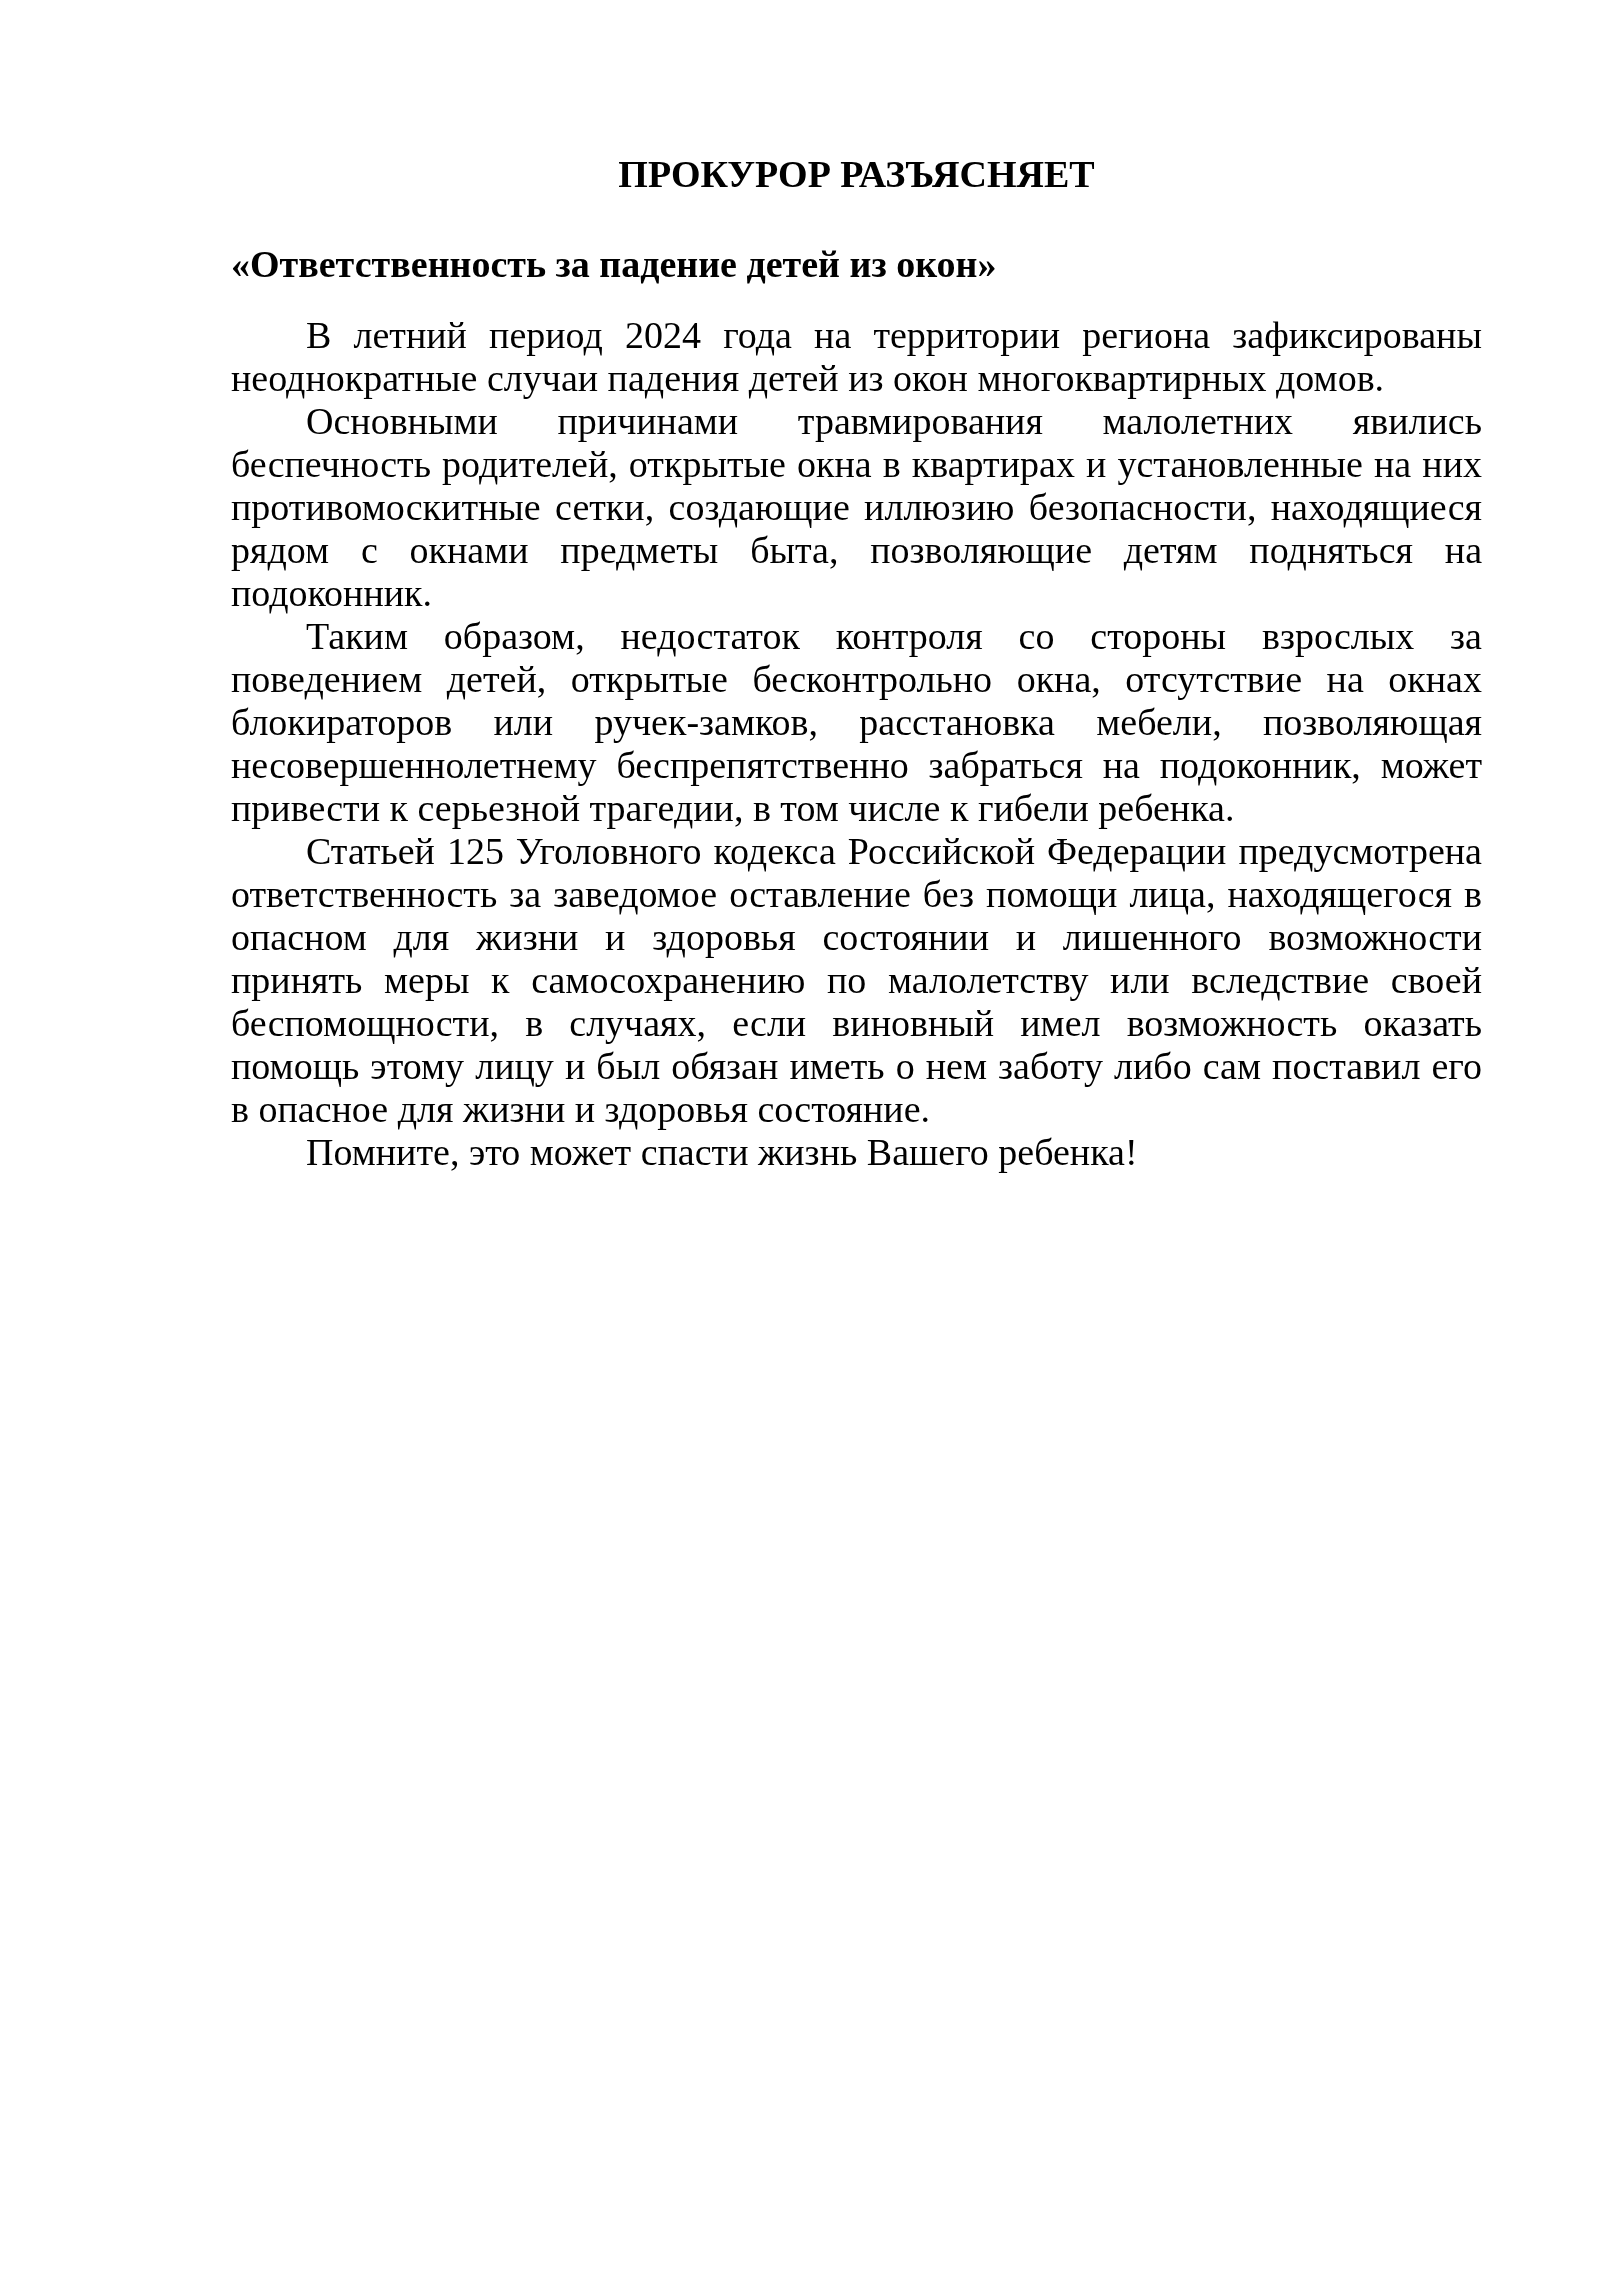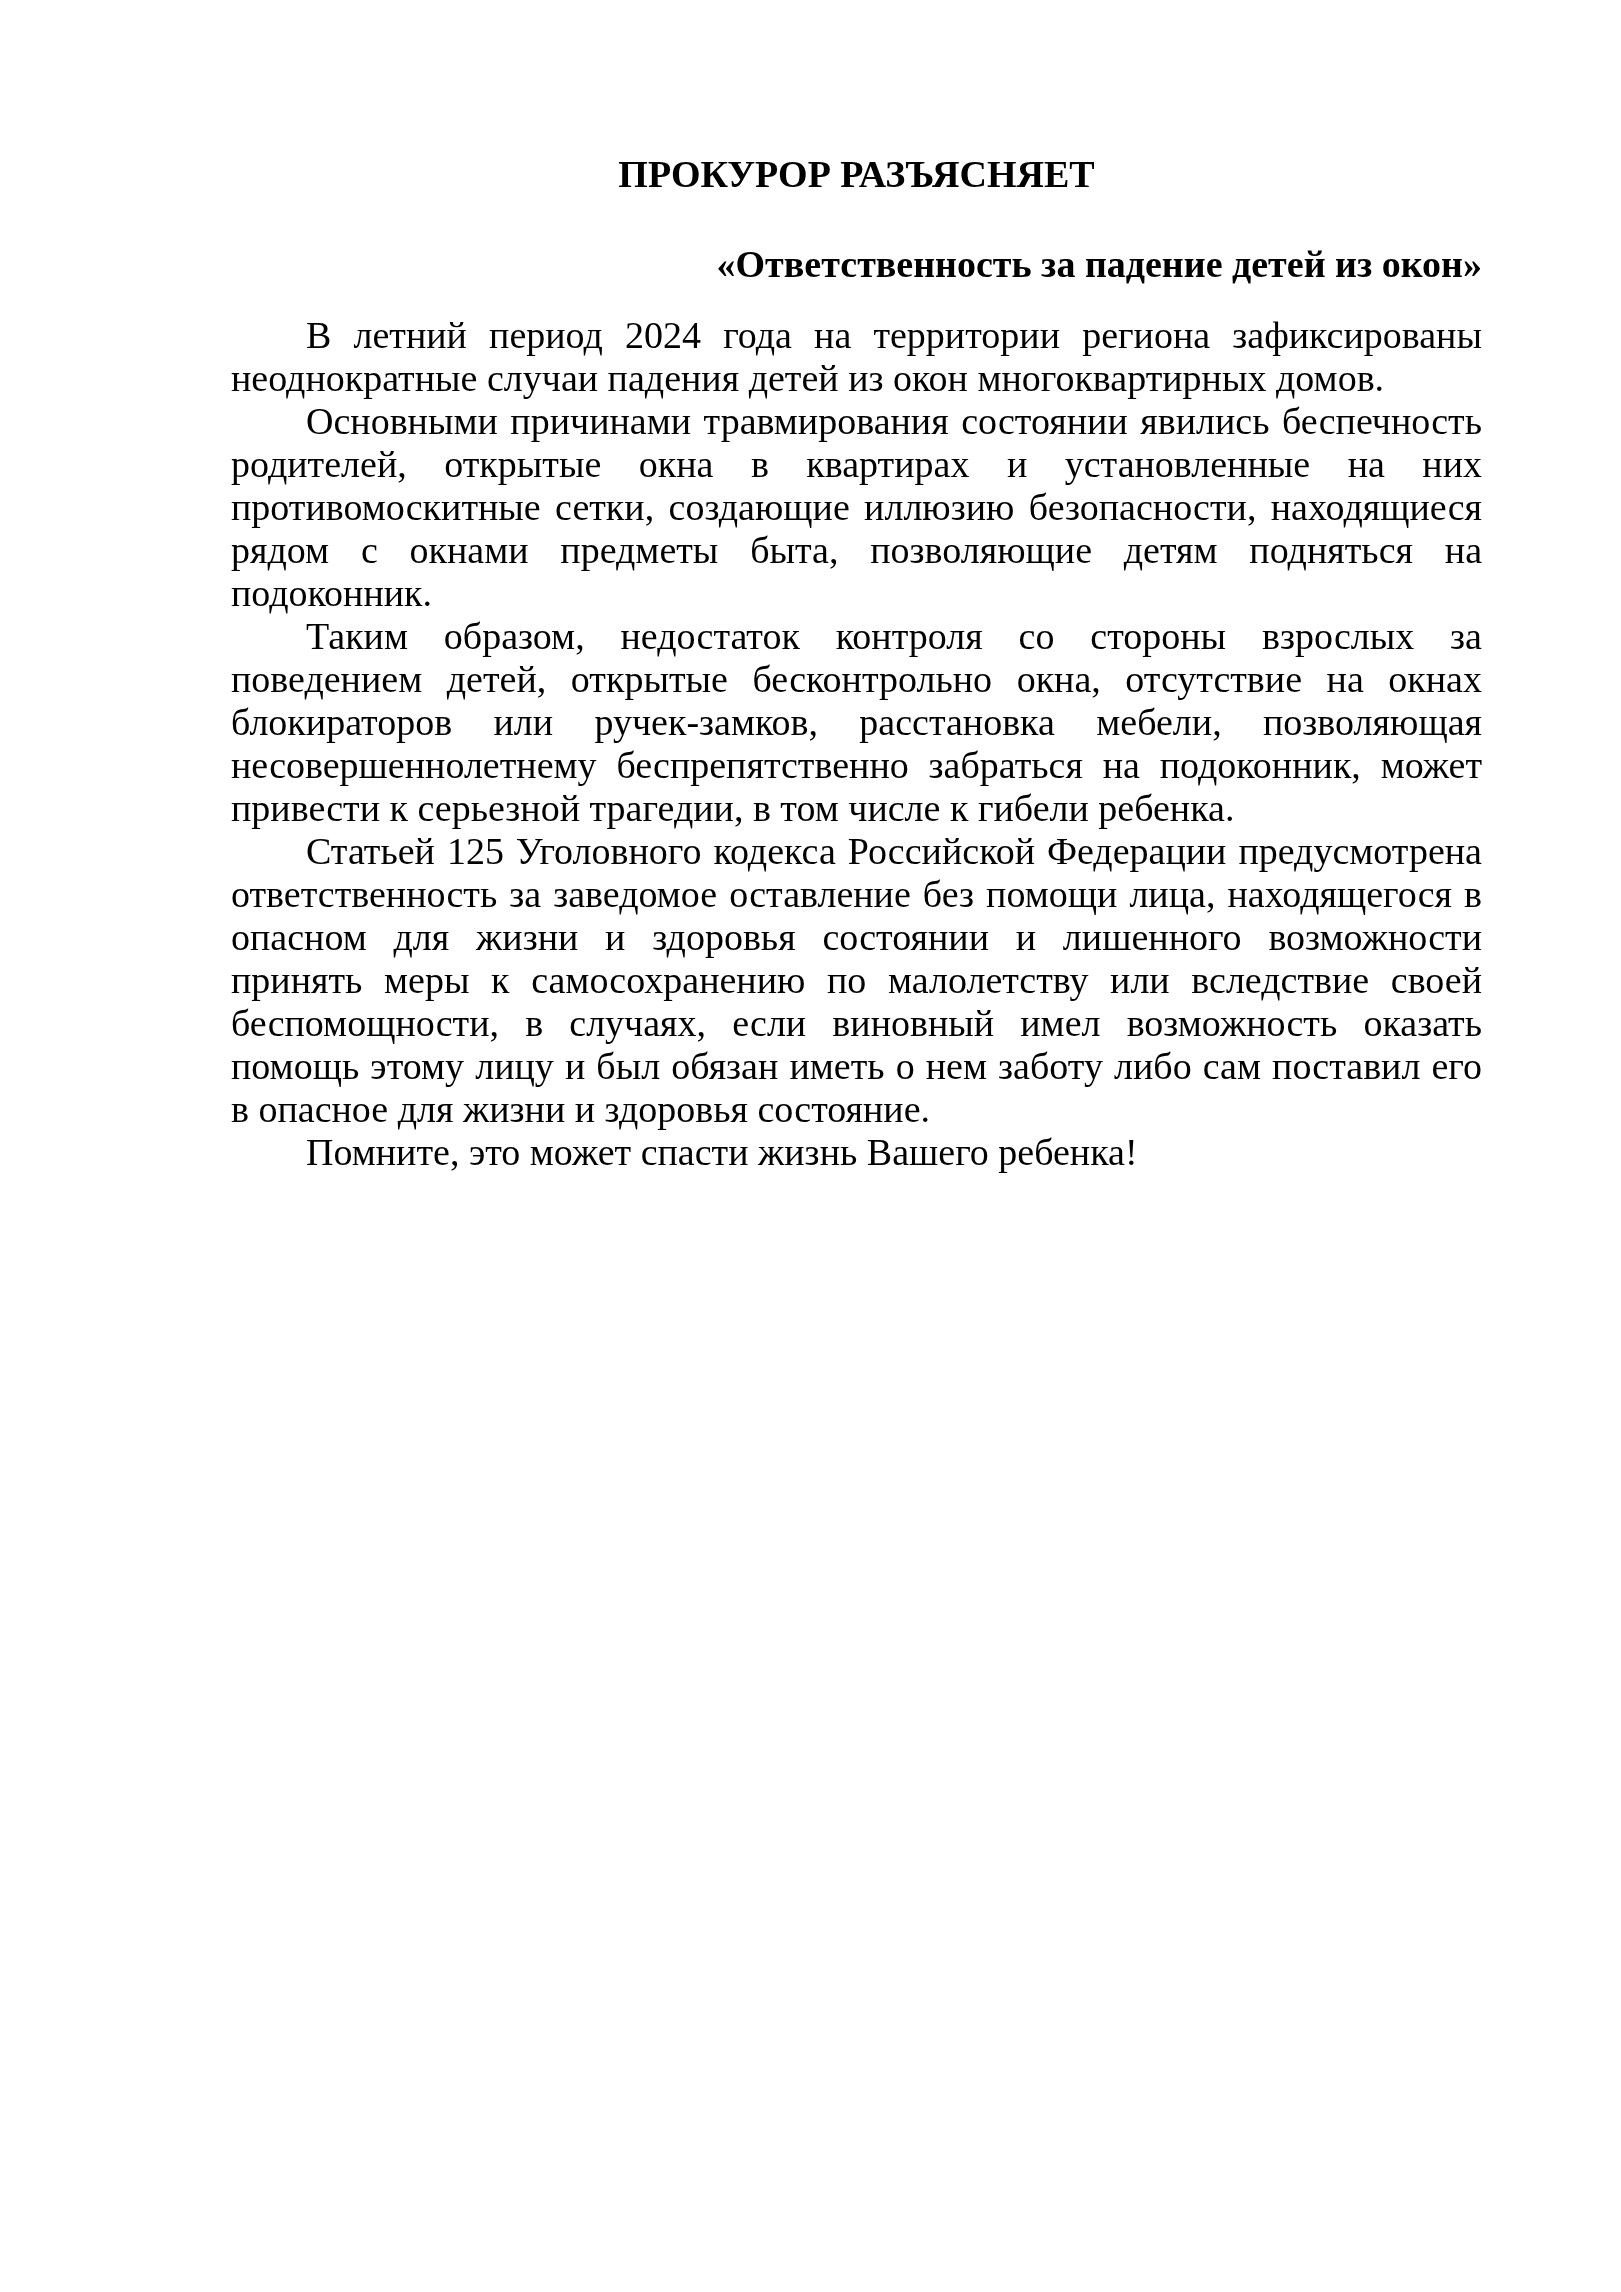--- a/index.html
+++ b/index.html
@@ -24,21 +24,21 @@
     margin: 0;
     font-size: 38px;
     font-weight: bold;
     text-align: center;
     line-height: 43px;
   }
   .doc-subtitle {
     margin: 47px 0 0 0;
     font-size: 38px;
     font-weight: bold;
-    text-align: right;
+    text-align: left;
     line-height: 43px;
   }
   .doc-body {
     margin-top: 28px;
   }
   .doc-body p {
     margin: 0;
     text-align: justify;
     text-indent: 75px;
     line-height: 43px;
@@ -47,19 +47,19 @@
 </head>
 <body>
 
 <div class="page">
   <h1 class="doc-title">ПРОКУРОР РАЗЪЯСНЯЕТ</h1>
 
   <h2 class="doc-subtitle">«Ответственность за падение детей из окон»</h2>
 
   <div class="doc-body">
     <p>В летний период 2024 года на территории региона зафиксированы неоднократные случаи падения детей из окон многоквартирных домов.</p>
-    <p>Основными причинами травмирования состоянии явились беспечность родителей, открытые окна в квартирах и установленные на них противомоскитные сетки, создающие иллюзию безопасности, находящиеся рядом с окнами предметы быта, позволяющие детям подняться на подоконник.</p>
+    <p>Основными причинами травмирования малолетних явились беспечность родителей, открытые окна в квартирах и установленные на них противомоскитные сетки, создающие иллюзию безопасности, находящиеся рядом с окнами предметы быта, позволяющие детям подняться на подоконник.</p>
     <p>Таким образом, недостаток контроля со стороны взрослых за поведением детей, открытые бесконтрольно окна, отсутствие на окнах блокираторов или ручек-замков, расстановка мебели, позволяющая несовершеннолетнему беспрепятственно забраться на подоконник, может привести к серьезной трагедии, в том числе к гибели ребенка.</p>
     <p>Статьей 125 Уголовного кодекса Российской Федерации предусмотрена ответственность за заведомое оставление без помощи лица, находящегося в опасном для жизни и здоровья состоянии и лишенного возможности принять меры к самосохранению по малолетству или вследствие своей беспомощности, в случаях, если виновный имел возможность оказать помощь этому лицу и был обязан иметь о нем заботу либо сам поставил его в опасное для жизни и здоровья состояние.</p>
     <p>Помните, это может спасти жизнь Вашего ребенка!</p>
   </div>
 </div>
 
 
 </body></html>

